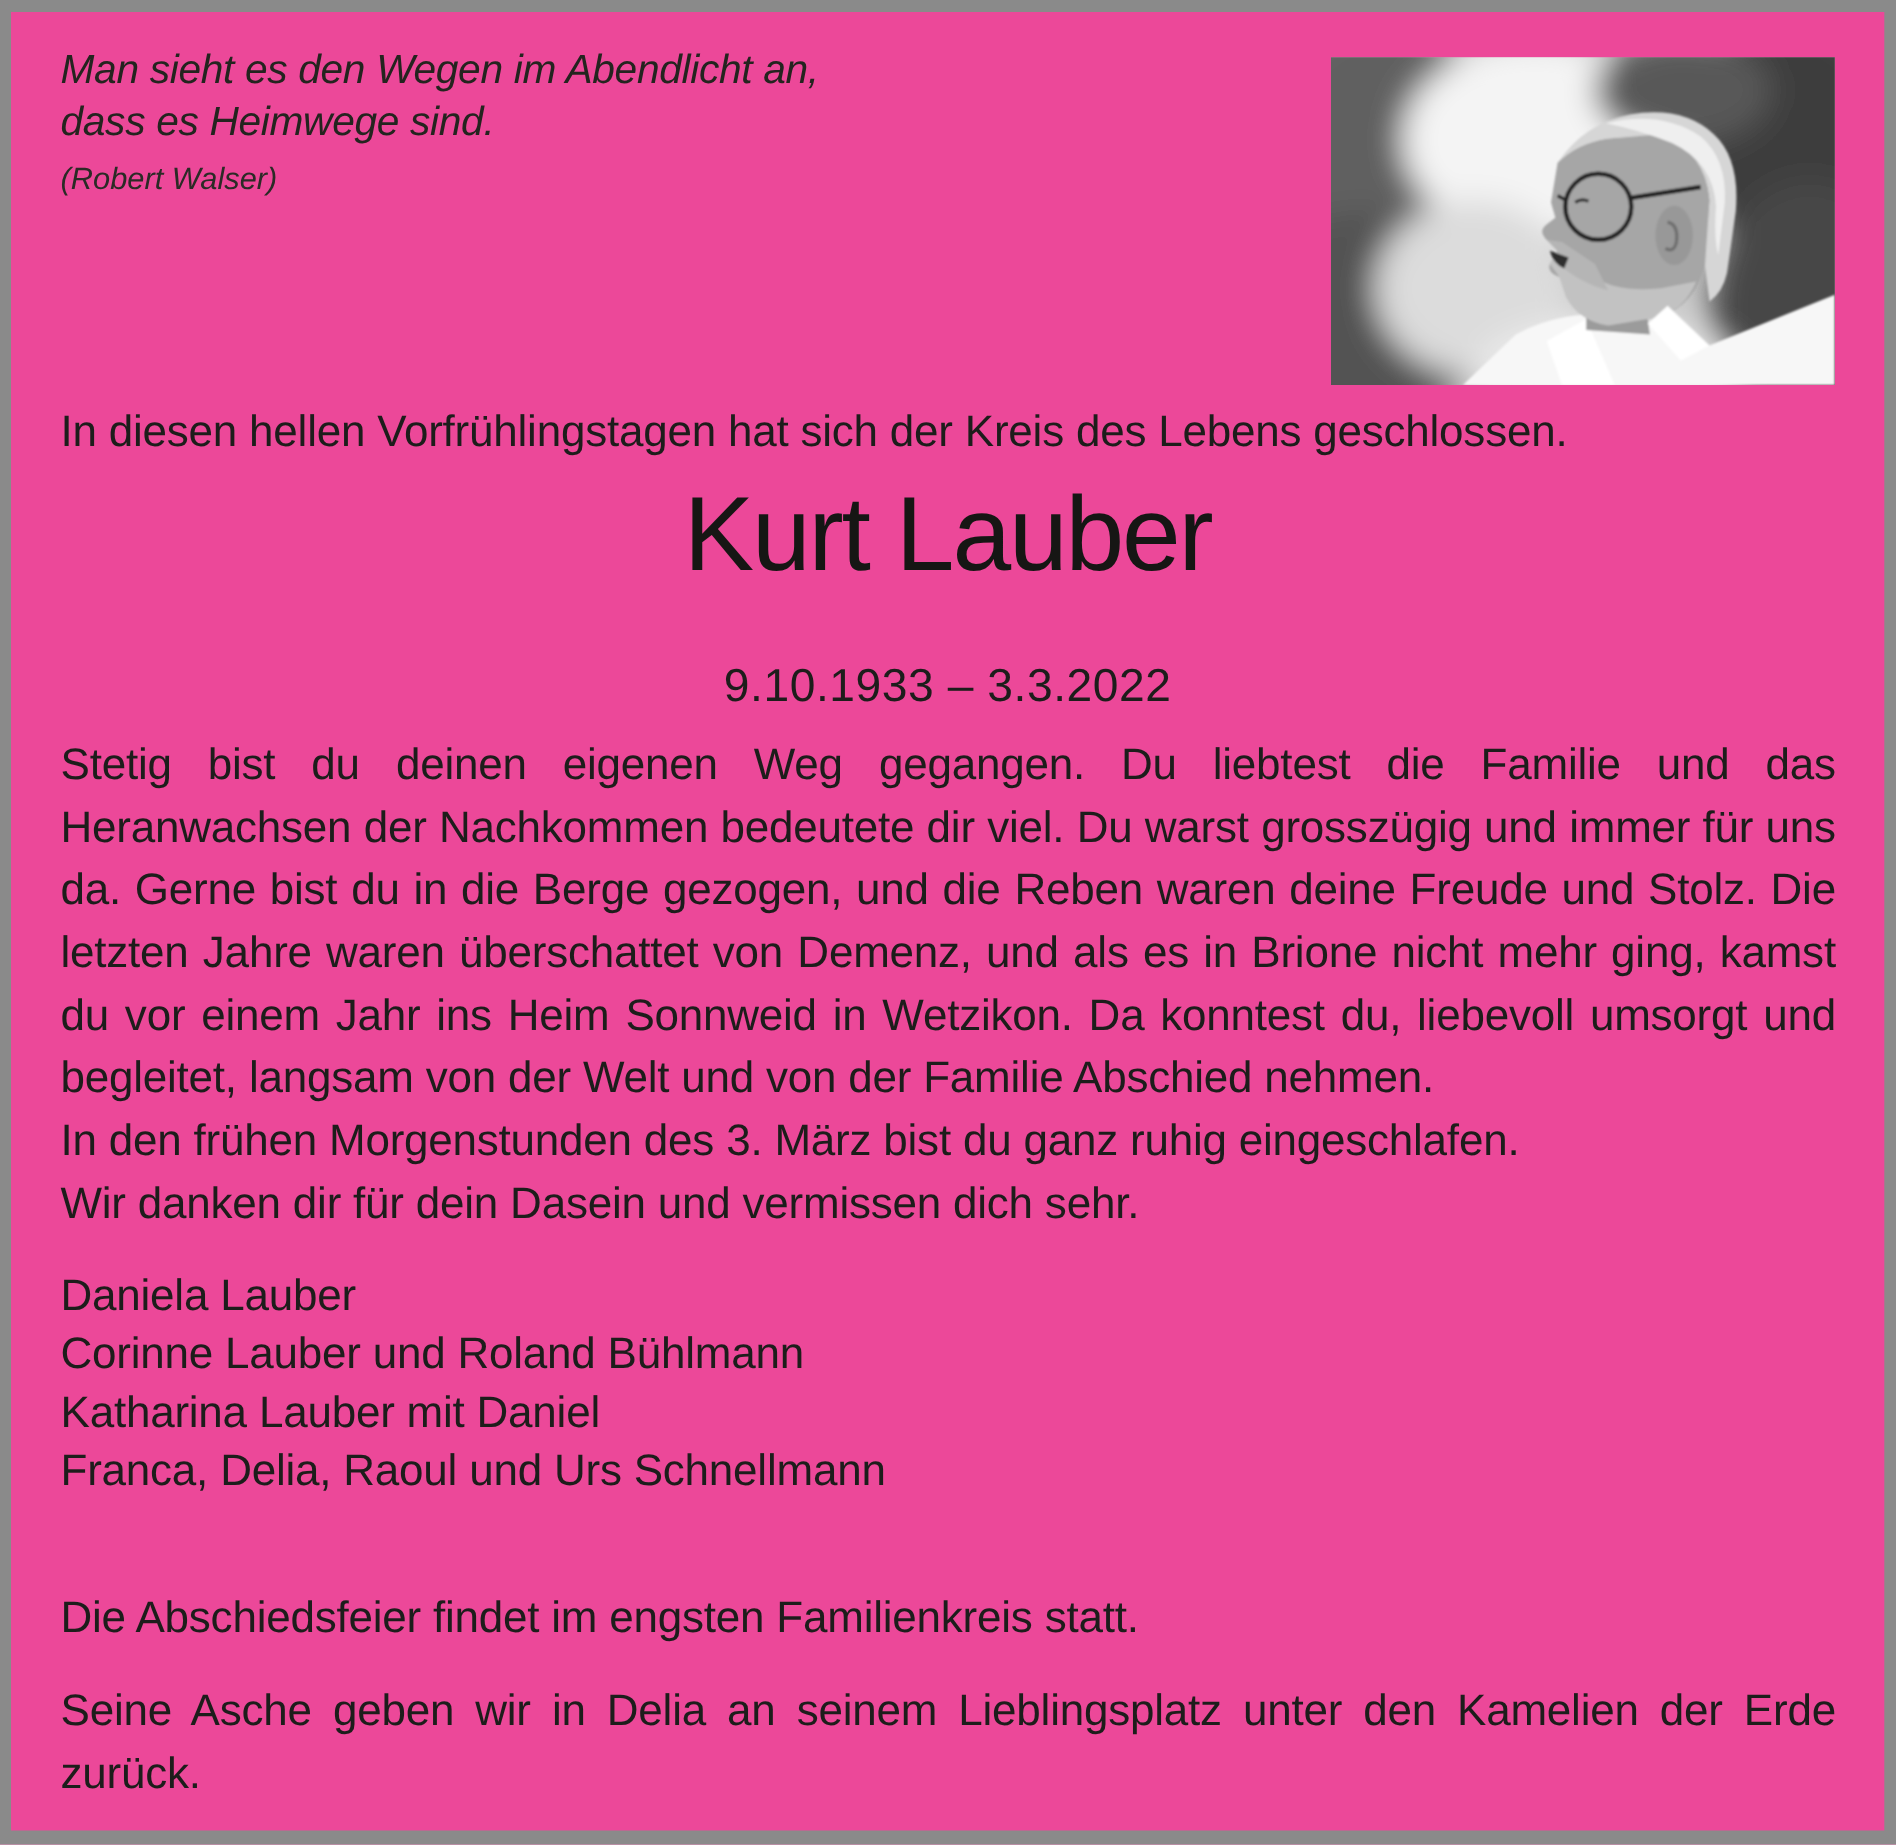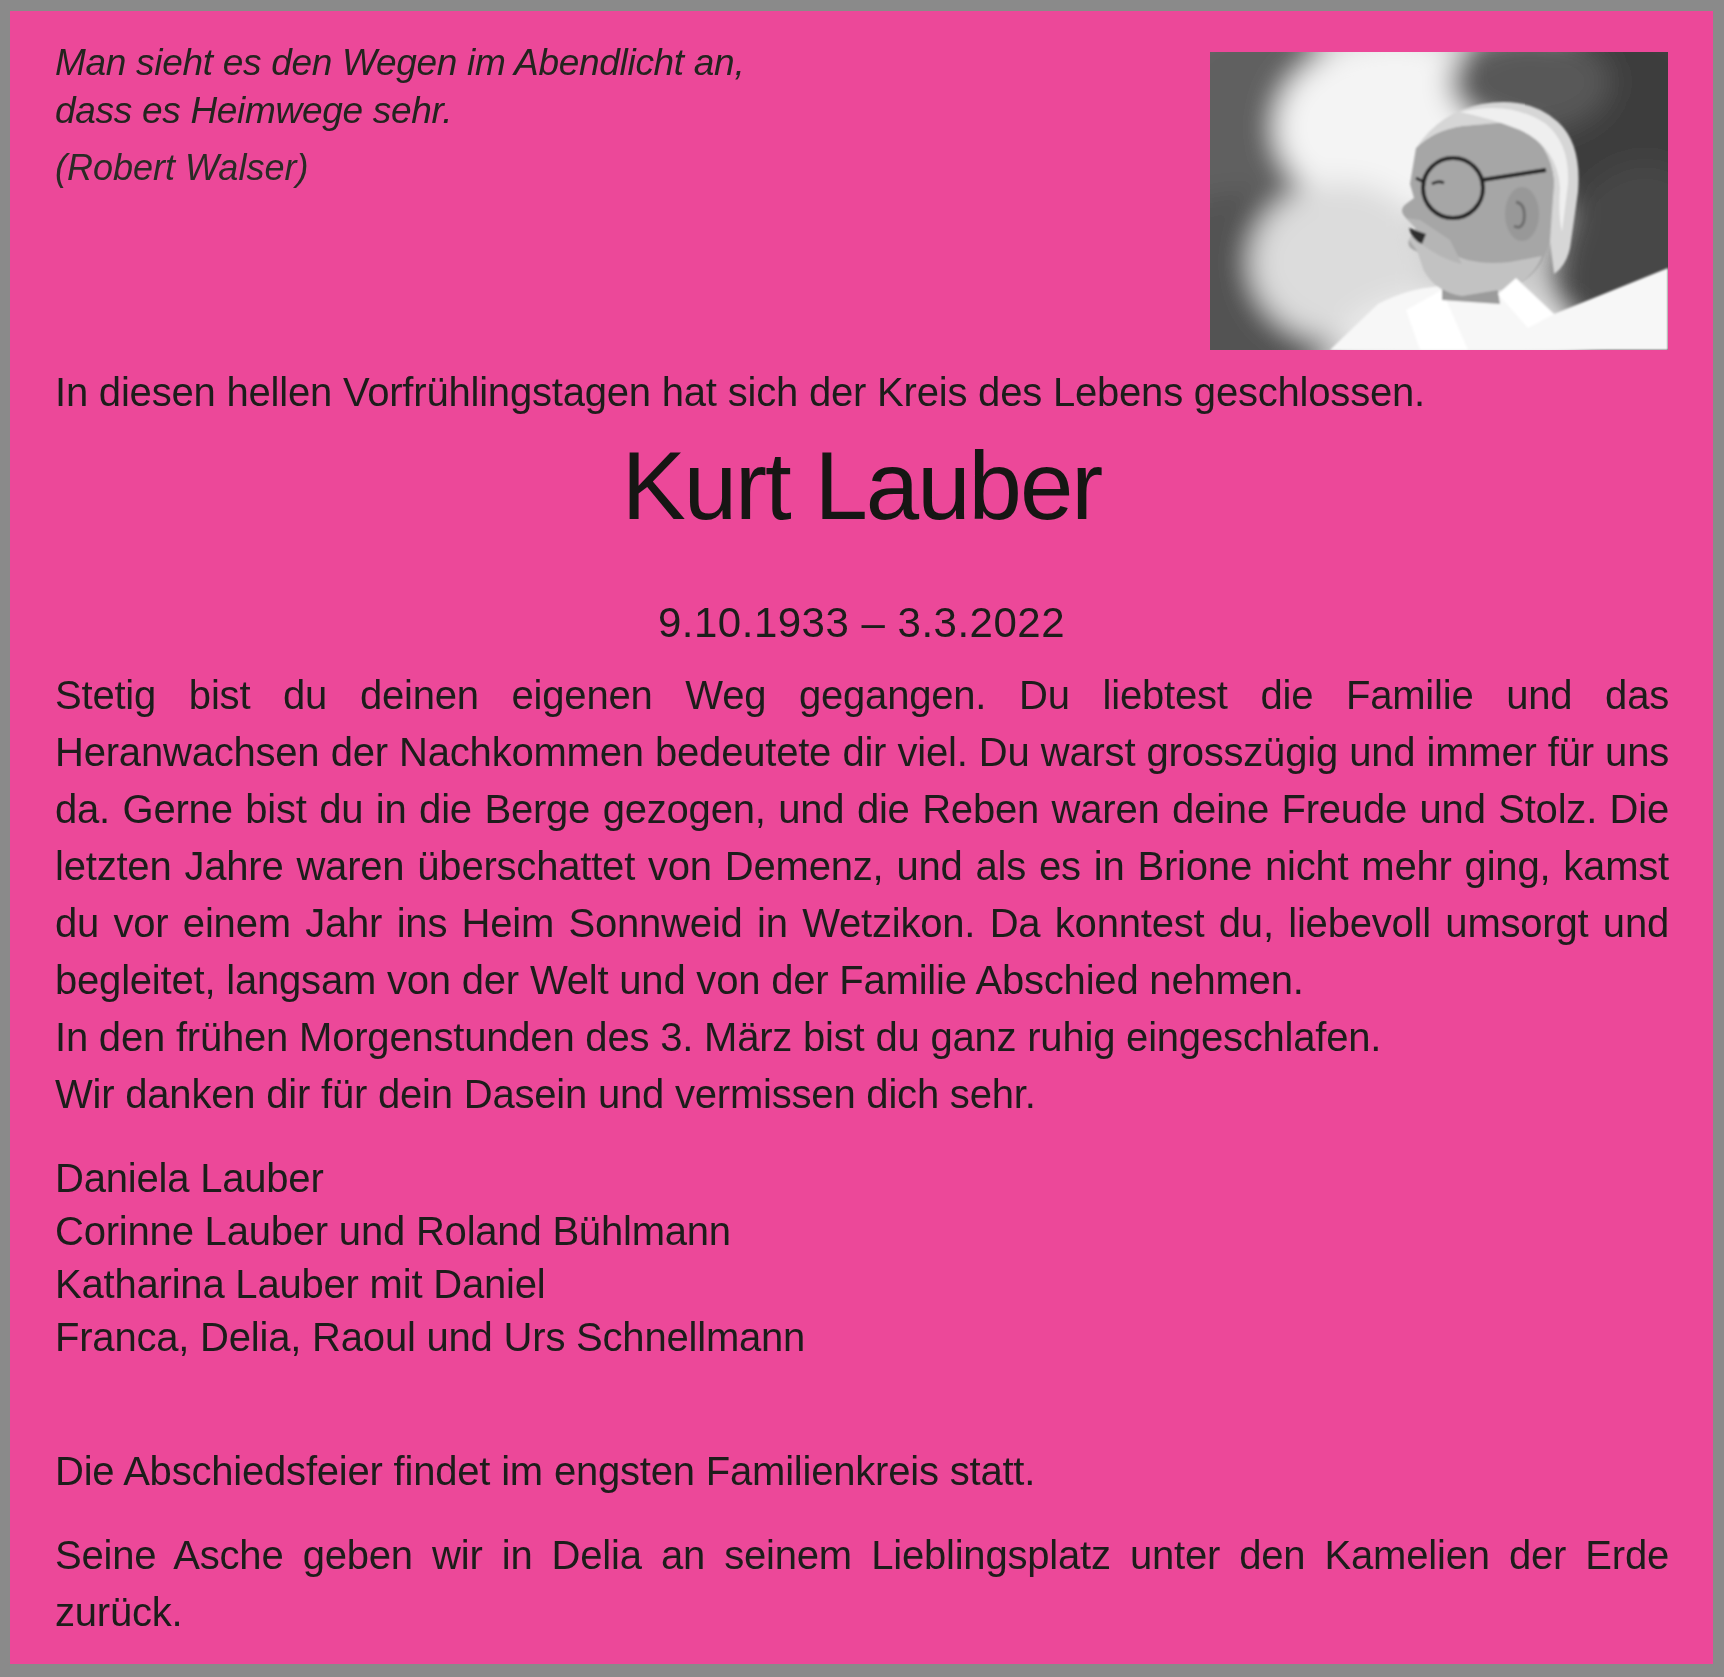--- a/index.html
+++ b/index.html
@@ -21,21 +21,21 @@
   .quote {
     left:45px; top:28px;
     font-style:italic;
     font-size:37px; line-height:48px;
     letter-spacing:-0.3px;
     color:#24241f;
   }
   .quote-attr {
     left:45px; top:136px;
     font-style:italic;
-    font-size:36px;
+    font-size:28px;
     color:#2b2b26;
   }
 
   .photo {
     left:1200px; top:41px;
     width:458px; height:298px;
     display:block;
   }
 
   .intro {
@@ -86,21 +86,21 @@
     letter-spacing:-0.2px;
   }
 </style>
 </head>
 <body>
 
 <div class="page">
 
   <div class="abs quote">
     <div>Man sieht es den Wegen im Abendlicht an,</div>
-    <div>dass es Heimwege sehr.</div>
+    <div>dass es Heimwege sind.</div>
   </div>
 
   <div class="abs quote-attr">(Robert Walser)</div>
 
   <svg class="abs photo" viewBox="0 0 458 298" preserveAspectRatio="none" xmlns="http://www.w3.org/2000/svg" role="img">
     <defs>
       <filter id="bgblur" x="-40%" y="-40%" width="180%" height="180%">
           <feGaussianBlur stdDeviation="14"></feGaussianBlur>
         </filter>
       <filter id="soft" x="-20%" y="-20%" width="140%" height="140%">

